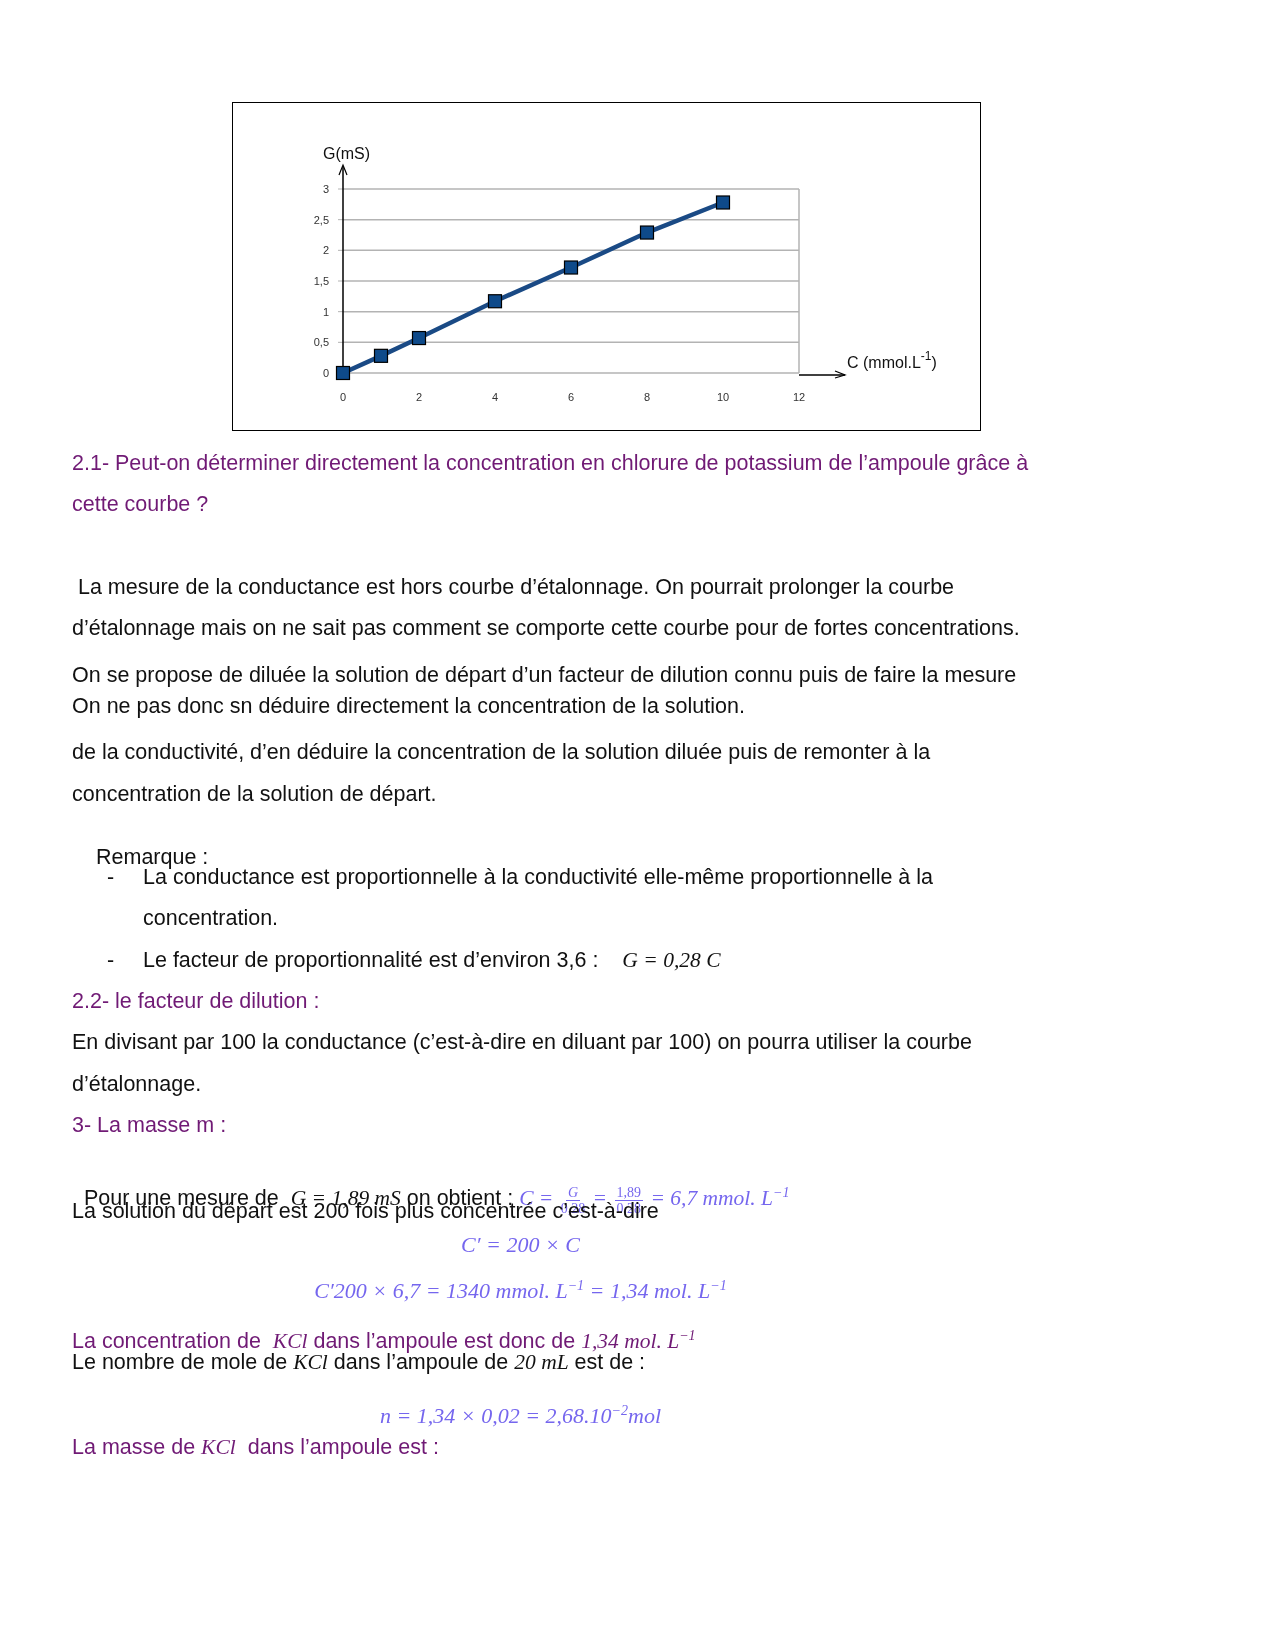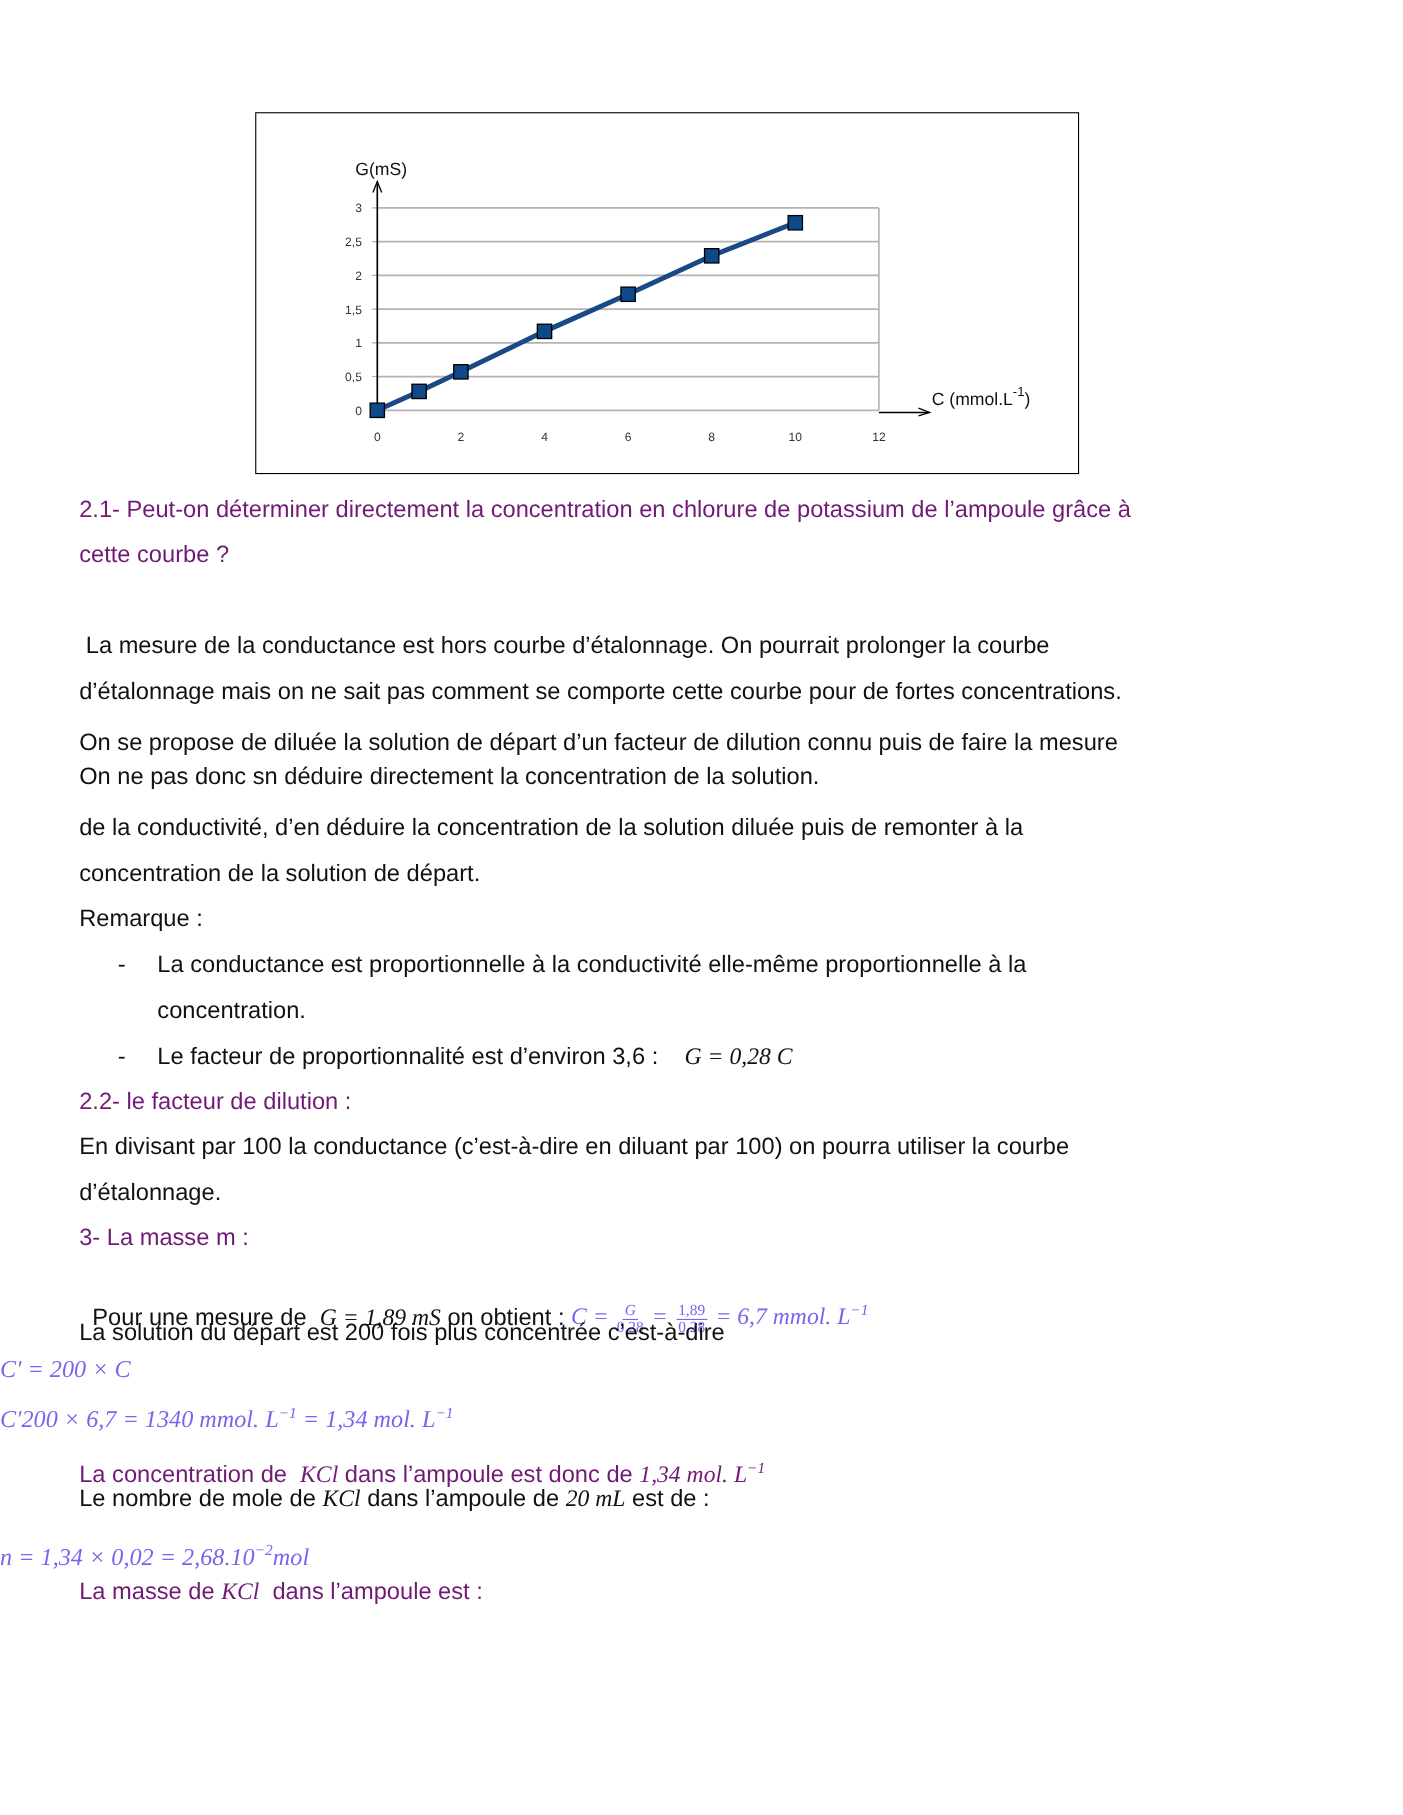--- a/index.html
+++ b/index.html
@@ -4,21 +4,21 @@
 <style>
   html,body{margin:0;padding:0;background:#fff;}
   body{width:1275px;height:1650px;position:relative;font-family:"Liberation Sans",sans-serif;color:#111;}
   .chart-box{position:absolute;left:232px;top:102px;width:749px;height:329px;border:1.5px solid #000;box-sizing:border-box;background:#fff;}
   .chart-box svg{position:absolute;left:0;top:0;}
   .line{position:absolute;left:72px;font-size:21.5px;line-height:28px;white-space:nowrap;}
   .red{color:#701a75;}
   .blue{color:#7566ee;}
   .math{font-family:"Liberation Serif",serif;font-style:italic;}
   .mathn{font-family:"Liberation Serif",serif;justify-content:flex-end;}
-  .center{position:absolute;left:0;width:1019px;text-align:left;font-size:22px;line-height:28px;}
+  .center{position:absolute;left:11px;width:1019px;text-align:center;font-size:22px;line-height:28px;}
   .bullet-dash{position:absolute;left:107px;}
   .frac{display:inline-flex;flex-direction:column;align-items:center;vertical-align:middle;font-size:14px;line-height:15px;margin:0 2px;}
   .frac .num{border-bottom:1px solid #7566ee;padding:0 2px;}
   sup{font-size:14px;}
 </style>
 </head>
 <body>
 
 <div class="chart-box">
   <svg width="749" height="329" id="chart-svg">
@@ -78,21 +78,21 @@
 
 <div class="line red" style="top:449px;">2.1- Peut-on déterminer directement la concentration en chlorure de potassium de l’ampoule grâce à</div>
 <div class="line red" style="top:490px;">cette courbe ?</div>
 
 <div class="line" style="top:573px;white-space:pre;"> La mesure de la conductance est hors courbe d’étalonnage. On pourrait prolonger la courbe</div>
 <div class="line" style="top:614px;">d’étalonnage mais on ne sait pas comment se comporte cette courbe pour de fortes concentrations.</div>
 <div class="line" style="top:692px;">On ne pas donc sn déduire directement la concentration de la solution.</div>
 <div class="line" style="top:661px;text-align:center;">On se propose de diluée la solution de départ d’un facteur de dilution connu puis de faire la mesure</div>
 <div class="line" style="top:738px;">de la conductivité, d’en déduire la concentration de la solution diluée puis de remonter à la</div>
 <div class="line" style="top:780px;">concentration de la solution de départ.</div>
-<div class="line" style="top:821px;">Remarque :</div>
+<div class="line" style="top:843px;margin-left:24px;">Remarque :</div>
 
 <div class="line bullet-dash" style="top:863px;left:107px;">-</div>
 <div class="line" style="top:863px;left:143px;">La conductance est proportionnelle à la conductivité elle-même proportionnelle à la</div>
 <div class="line" style="top:904px;left:143px;">concentration.</div>
 
 <div class="line bullet-dash" style="top:946px;left:107px;">-</div>
 <div class="line" style="top:946px;left:143px;">
   <span>Le facteur de proportionnalité est d’environ 3,6 : </span>
   <span class="math" style="margin-left:18px;">G = 0,28 C</span>
 </div>

